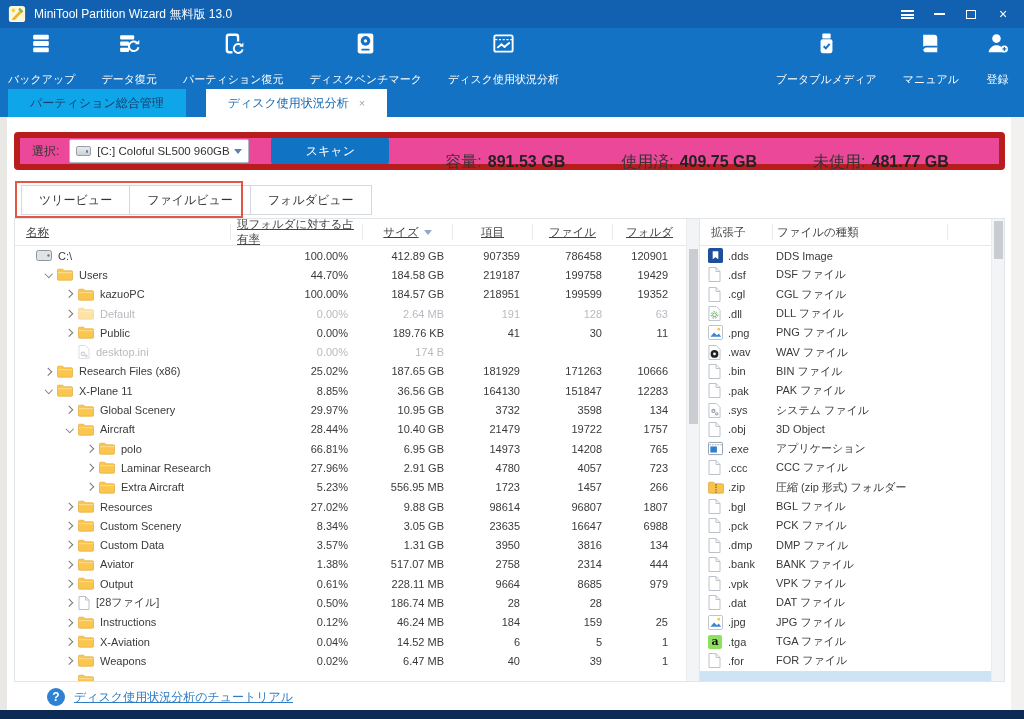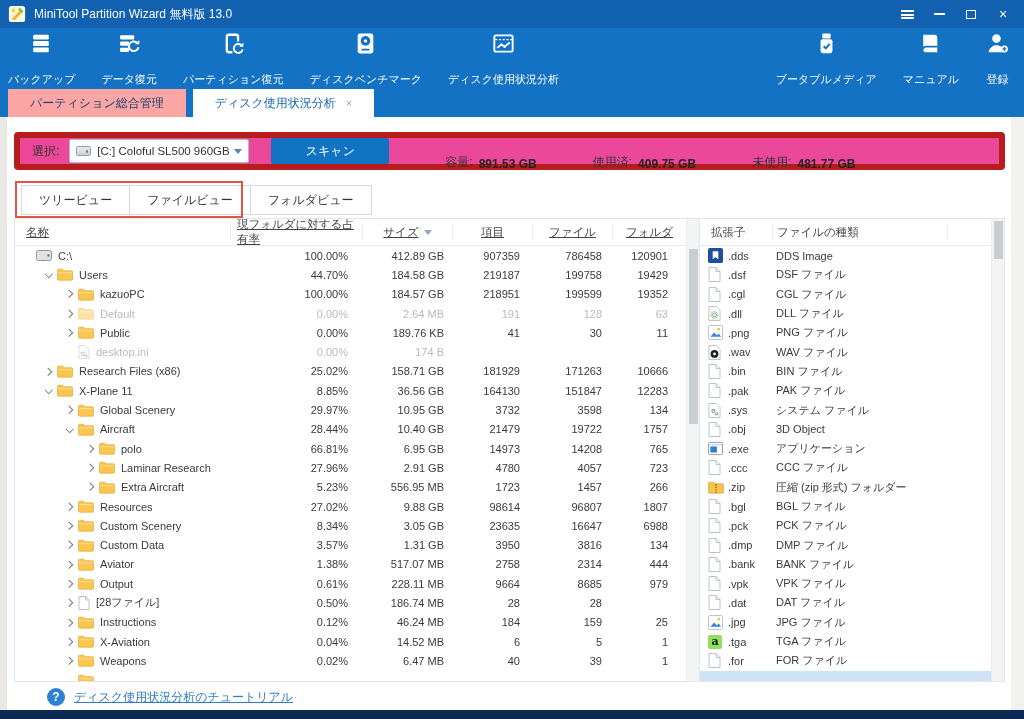--- a/index.html
+++ b/index.html
@@ -23,37 +23,37 @@
   
   .toolbar { height:61px; background:#1472c4; display:flex; align-items:center; padding:0 14px 0 8px; flex:0 0 auto; }
   .tb-group { display:flex; gap:26px; }
   .tb-item { display:flex; flex-direction:column; align-items:center; gap:12px; cursor:pointer; }
   .tb-item svg { width:25px; height:25px; }
   .tb-label { color:#fff; font-size:11px; white-space:nowrap; }
 
   
   .tabrow { height:28px; background:#1472c4; display:flex; align-items:flex-end; padding-left:8px; flex:0 0 auto; }
   .doc-tab { height:28px; display:flex; align-items:center; justify-content:center; padding:0 22px; font-size:12px; cursor:pointer; }
-  .doc-tab.inactive { background:#fca5a5; color:#173f6e; margin-right:7px; }
+  .doc-tab.inactive { background:#0ea5e9; color:#173f6e; margin-right:20px; }
   .doc-tab.active { background:#fff; color:#1668b2; }
   .tab-close { margin-left:10px; color:#9aa7b5; font-size:11px; cursor:pointer; }
 
   
   .workspace { flex:1; background:#fff; border-left:7px solid #eae8e5; border-right:13px solid #f2f1f0; display:flex; flex-direction:column; overflow:hidden; }
 
   
   .selbar { margin:15px 6px 0 7px; height:38px; background:#ec4899; border:6px solid #b91c1c; border-radius:4px; display:flex; align-items:center; padding:0 12px; flex:0 0 auto; }
   .sel-label { font-size:12px; color:#333; margin-right:10px; }
   .drive-select { width:180px; height:24px; background:#fff; border:1px solid #aeb9c6; border-radius:2px; display:flex; align-items:center; padding:0 6px; cursor:pointer; }
   .drive-glyph { width:15px; height:10px; background:linear-gradient(#e8ebee,#cdd2d8); border:1px solid #98a1ab; border-radius:2px; position:relative; margin-right:6px; flex:0 0 auto; }
   .drive-glyph::after { content:''; position:absolute; right:2px; top:3px; width:2.5px; height:2.5px; border-radius:50%; background:#6f7a85; }
   .drive-text { font-size:11.5px; color:#333; flex:1; white-space:nowrap; overflow:hidden; }
   .sel-caret { width:0; height:0; border-left:4px solid transparent; border-right:4px solid transparent; border-top:5px solid #5b83ad; margin-left:4px; }
   .scan-btn { width:118px; height:26px; margin-left:22px; background:#1173c4; color:#fff; border:none; border-radius:2px; font-size:12px; cursor:pointer; font-family:inherit; }
-  .cap-group { display:flex; align-items:flex-end; margin-left:56px; font-size:12px; color:#333;margin-top:22px; }
+  .cap-group { display:flex; align-items:center; margin-left:56px; font-size:16px; color:#333;margin-top:22px; }
   .cap-group b { margin-left:6px; color:#222; }
 
   
   .viewtabs-wrap { margin:15px 0 0 7px; position:relative; height:30px; flex:0 0 auto; }
   .viewtabs { display:inline-flex; margin-left:7px; }
   .view-tab { height:30px; padding:0 17px; background:#fff; border:1px solid #d5d9dd; font-size:12px; color:#333; display:flex; align-items:center; cursor:pointer; margin-right:-1px; }
   .annotation-box { position:absolute; left:1px; top:-4px; width:228px; height:37px; border:2px solid #e35544; pointer-events:none; }
 
   
   .main-tables { margin:3px 6px 0 7px; border:1px solid #e2e5e8; height:464px; display:flex; flex:0 0 auto; overflow:hidden; background:#fff; }
@@ -400,21 +400,21 @@
                 <span class="chev right"></span>
                 <span class="t-icon">
                   <svg width="16" height="13" viewBox="0 0 16 13">
                     <path d="M.5 2.2a1 1 0 0 1 1-1h4.2l1.4 1.6h7.4a1 1 0 0 1 1 1v7.4a1 1 0 0 1-1 1H1.5a1 1 0 0 1-1-1z" fill="#fbc64d" stroke="#e2a93e" stroke-width=".7"></path>
                     <path d="M.9 4h14.2v1.2H.9z" fill="#fdda85"></path>
                   </svg>
                 </span>
                 <span class="t-name">Research Files (x86)</span>
               </div>
               <span class="num c-pct">25.02%</span>
-              <span class="num c-size">158.71 GB</span>
+              <span class="num c-size">187.65 GB</span>
               <span class="num c-items">181929</span>
               <span class="num c-files">171263</span>
               <span class="num c-folders">10666</span>
             </div>
             <div class="trow">
               <div class="c-name">
                 <span class="indent" style="width:21px"></span>
                 <span class="chev down"></span>
                 <span class="t-icon">
                   <svg width="16" height="13" viewBox="0 0 16 13">

